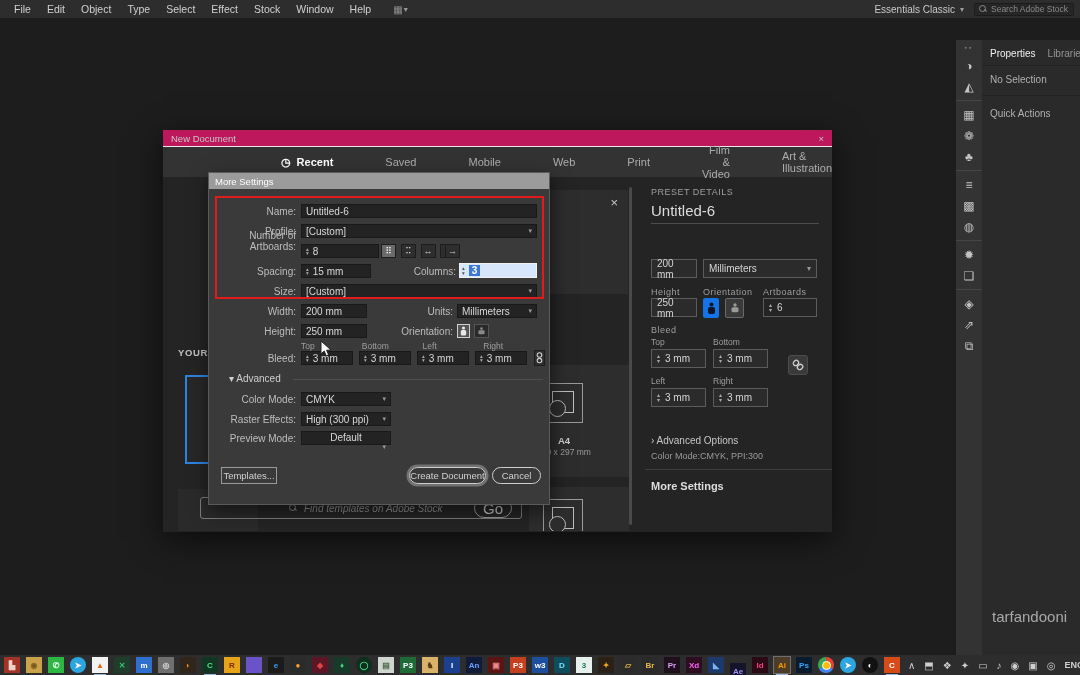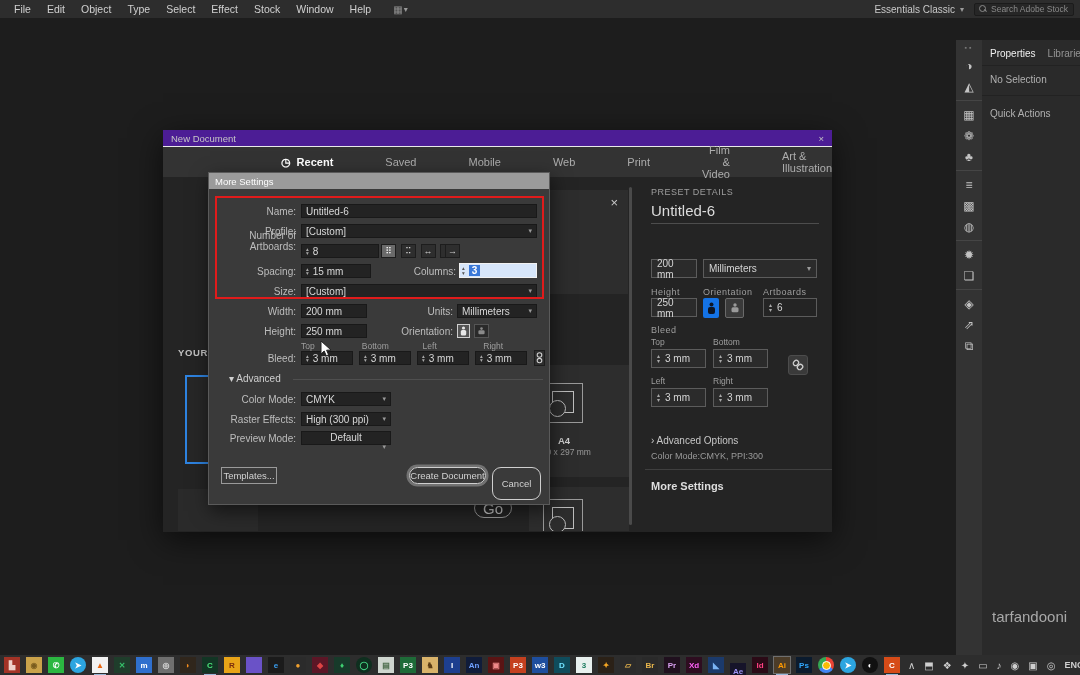--- a/index.html
+++ b/index.html
@@ -41,21 +41,21 @@
   .panel-tabs { display:flex; gap:12px; padding:8px 0 6px 8px; border-bottom:1px solid #222;}
   .panel-tab { font-size:10px; color:#949494; }
   .panel-tab.active { color:#f0f0f0; }
   .panel-line { font-size:10px; color:#b0b0b0; padding:8px 0 10px 8px; border-bottom:1px solid #222;}
   .panel-line2 { font-size:10px; color:#b0b0b0; padding:12px 0 0 8px;}
   .watermark { position:absolute; left:10px; bottom:30px; font-size:15px; color:#a8a8a8; white-space:nowrap;}
 
   
   .nd-dialog { position:absolute; left:163px; top:130px; width:669px; height:402px;
     background:#242424; z-index:60; box-shadow:0 8px 30px rgba(0,0,0,.6); }
-  .nd-title { height:17px; background:#4c1d95; border-bottom:1px solid #e9e9e9;
+  .nd-title { height:17px; background:#be185d; border-bottom:1px solid #e9e9e9;
     display:flex; align-items:center; padding:0 8px;justify-content:center; }
   .nd-title span { font-size:9.5px; color:#c6c6c6; }
   .nd-close { margin-left:auto; color:#c6c6c6; font-size:12px; cursor:pointer;}
   .nd-tabs { height:30px; background:#333333; display:flex; align-items:center; padding-left:95px;}
   .nd-tab { padding:0 23px; font-size:11px; color:#adadad; display:flex; align-items:center; gap:6px; cursor:pointer;}
   .nd-tab.active { color:#ffffff; font-weight:bold; }
   .nd-body { position:relative; height:354px; overflow:hidden; }
 
   .banner { position:absolute; left:217px; top:13px; width:248px; height:104px; background:#2d2d2d; }
   .banner-close { position:absolute; right:10px; top:5px; font-size:13px; color:#c9c9c9; cursor:pointer;}
@@ -293,20 +293,24 @@
         <span class="tpl-name">A4</span>
         <span class="tpl-size">210 x 297 mm</span>
       </div>
 
       <div class="tpl-card" style="left:366px; top:310px; height:96px;">
         <span class="doc-icon" style="top:12px;"></span>
       </div>
 
       <div class="nd-scroll"></div>
 
+      <div class="stock-bar">
+        <i class="mag"></i>
+        <em>Find templates on Adobe Stock</em>
+      </div>
       <div class="go-btn">Go</div>
 
       <div class="pd-cap" style="left:488px; top:10px;">PRESET DETAILS</div>
       <div class="pd-name">Untitled-6</div>
       <div class="pd-underline"></div>
 
       <div class="pd-cap" style="left:488px; top:83px;">Width</div>
       <div class="fld abs" style="left:488px; top:82px; width:46px; height:19px;">
         <span>200 mm</span>
       </div>
@@ -565,21 +569,21 @@
     </div>
 
     <span class="ms-label" style="left:0; top:260px; width:87px;">Preview Mode:</span>
     <div class="ms-dd" style="left:92px; top:258px; width:90px;flex-direction:column;">
       <span>Default</span>
         <span class="chev">▾</span>
     </div>
 
     <div class="ms-btn sq" style="left:12px; top:294px; width:56px; height:17px;">Templates...</div>
     <div class="ms-btn pill focus" style="left:200px; top:294px; width:77px; height:17px;">Create Document</div>
-    <div class="ms-btn pill" style="left:283px; top:294px; width:49px; height:33px;">Cancel</div>
+    <div class="ms-btn pill" style="left:283px; top:294px; width:49px; height:17px;">Cancel</div>
   </div>
 
   <svg class="cursor" width="12" height="18" viewBox="0 0 12 18">
     <path d="M1 1 L1 14 L4.2 11 L6.2 15.8 L8.6 14.8 L6.6 10.2 L11 10 Z" fill="#ffffff" stroke="#222" stroke-width="1"></path>
   </svg>
 
   <div class="taskbar">
     <div class="tb-icons">
 
         <span class="tb-icon" style="background: rgb(163, 51, 38); color: rgb(240, 208, 200);">

